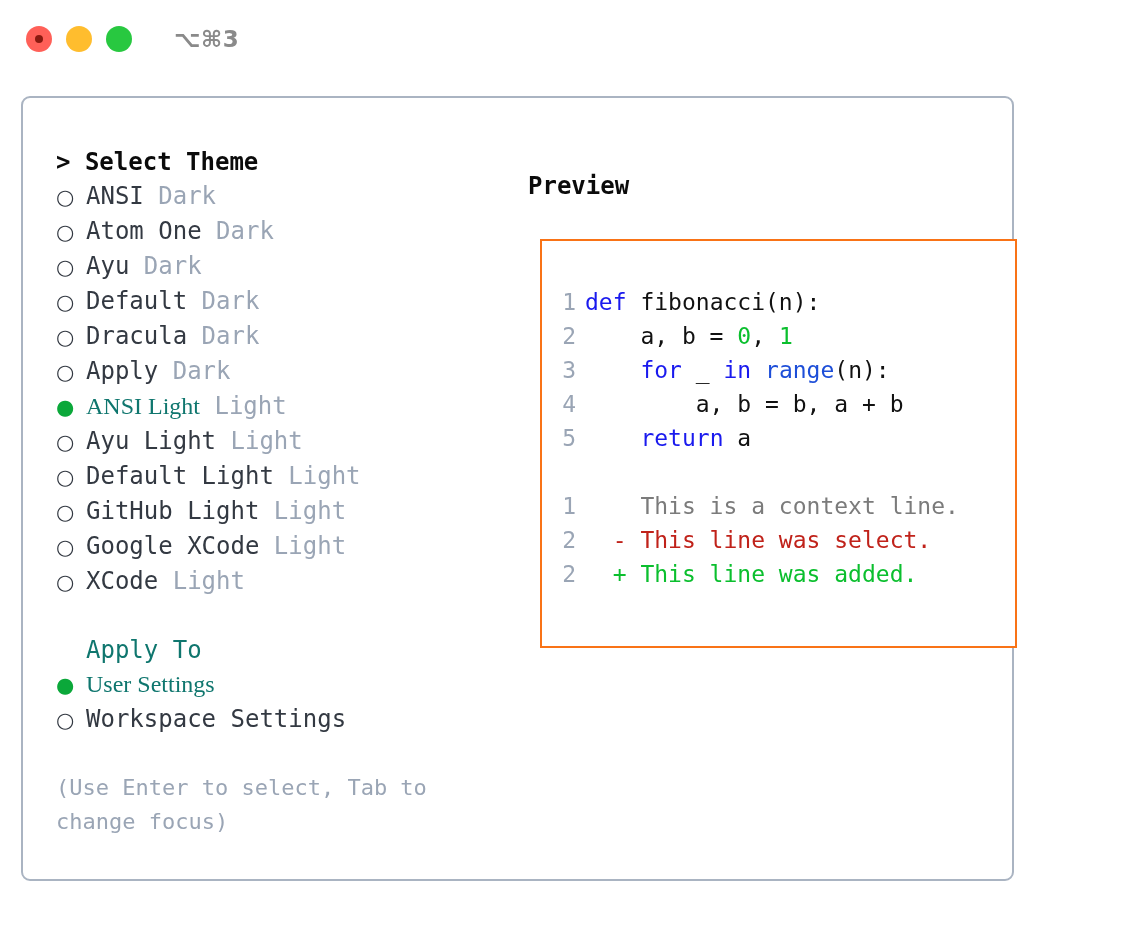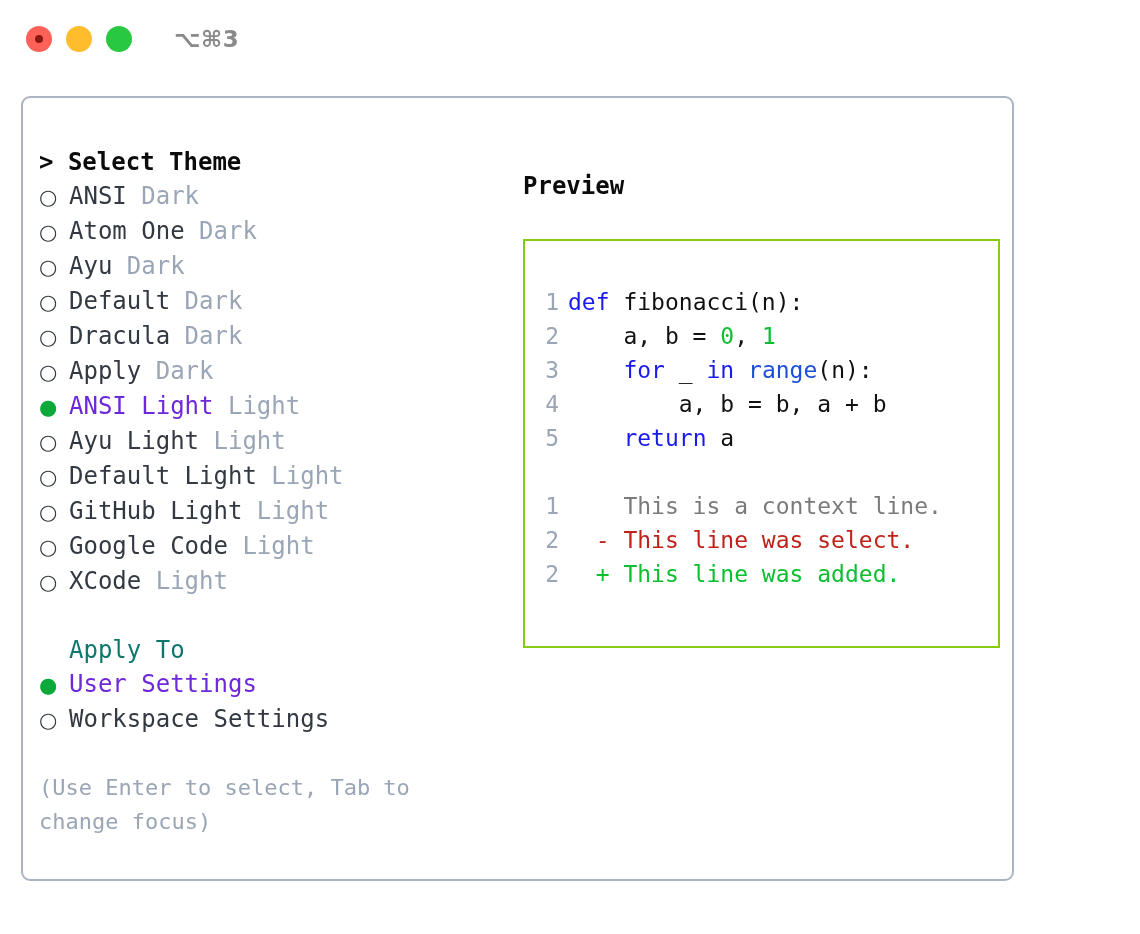--- a/index.html
+++ b/index.html
@@ -72,25 +72,24 @@
     width: 993px;
     height: 785px;
     border: 2px solid #aab4c2;
     border-radius: 9px;
     box-sizing: border-box;
     background: #ffffff;
   }
 
   #card-columns {
     position: absolute;
-    left: 0; top: 0;
+    left: 17px; top: 0;
     width: 100%;
     height: 100%;
     display: flex;
-    gap: 12px;
   }
   #left-col {
     width: 478px;
     padding: 47px 0 0 16px;
     box-sizing: border-box;
     flex: none;
   }
   #right-col {
     flex: 1;
     padding: 71px 0 0 2px;
@@ -116,21 +115,21 @@
   }
   .opt-marker {
     width: 30px;
     flex: none;
     font-size: 21px;
     color: #333942;
     font-family: "DejaVu Sans", "Liberation Sans", sans-serif;
   }
   .opt-row.selected .opt-marker { color: #0ba83a; }
   .opt-label { color: #333942; }
-  .opt-row.selected .opt-label { color: #6d28d9; }
+  .opt-row.selected .opt-label { color: #0f766e; font-family: Liberation Serif, serif; }
   .opt-suffix { color: #9aa5b5; }
   .opt-row.selected .opt-suffix { color: #9aa5b5; }
 
   .indent-header {
     padding-left: 30px;
     font-size: 24px;
     line-height: 34px;
     color: #0f766e;
     white-space: pre;
   }
@@ -149,24 +148,24 @@
   #preview-header {
     font-size: 24px;
     font-weight: 700;
     color: #0b0b0b;
     line-height: 34px;
     white-space: pre;
     margin-left: 8px;
   }
   #preview-box {
     margin-top: 36px;
-    margin-left: 8px;
+    margin-left: 20px;
     width: 477px;
     height: 409px;
-    border: 2px solid #84cc16;
+    border: 2px solid #f97316;
     box-sizing: border-box;
     background: #ffffff;
     padding: 44px 0 0 12px;
   }
   .code-line {
     font-size: 23px;
     line-height: 34px;
     white-space: pre;
     color: #111111;
   }
@@ -213,21 +212,21 @@
             <div class="opt-row"><span class="opt-marker">○</span><span class="opt-label">ANSI</span><span class="opt-suffix"> Dark</span></div>
             <div class="opt-row"><span class="opt-marker">○</span><span class="opt-label">Atom One</span><span class="opt-suffix"> Dark</span></div>
             <div class="opt-row"><span class="opt-marker">○</span><span class="opt-label">Ayu</span><span class="opt-suffix"> Dark</span></div>
             <div class="opt-row"><span class="opt-marker">○</span><span class="opt-label">Default</span><span class="opt-suffix"> Dark</span></div>
             <div class="opt-row"><span class="opt-marker">○</span><span class="opt-label">Dracula</span><span class="opt-suffix"> Dark</span></div>
             <div class="opt-row"><span class="opt-marker">○</span><span class="opt-label">Apply</span><span class="opt-suffix"> Dark</span></div>
             <div class="opt-row selected"><span class="opt-marker">●</span><span class="opt-label">ANSI Light</span><span class="opt-suffix"> Light</span></div>
             <div class="opt-row"><span class="opt-marker">○</span><span class="opt-label">Ayu Light</span><span class="opt-suffix"> Light</span></div>
             <div class="opt-row"><span class="opt-marker">○</span><span class="opt-label">Default Light</span><span class="opt-suffix"> Light</span></div>
             <div class="opt-row"><span class="opt-marker">○</span><span class="opt-label">GitHub Light</span><span class="opt-suffix"> Light</span></div>
-            <div class="opt-row"><span class="opt-marker">○</span><span class="opt-label">Google Code</span><span class="opt-suffix"> Light</span></div>
+            <div class="opt-row"><span class="opt-marker">○</span><span class="opt-label">Google XCode</span><span class="opt-suffix"> Light</span></div>
             <div class="opt-row"><span class="opt-marker">○</span><span class="opt-label">XCode</span><span class="opt-suffix"> Light</span></div>
           </div>
 
         <div id="apply-section">
           <div class="indent-header">Apply To</div>
           <div id="apply-options">
               <div class="opt-row selected"><span class="opt-marker">●</span><span class="opt-label">User Settings</span></div>
               <div class="opt-row"><span class="opt-marker">○</span><span class="opt-label">Workspace Settings</span></div>
             </div>
         </div>

